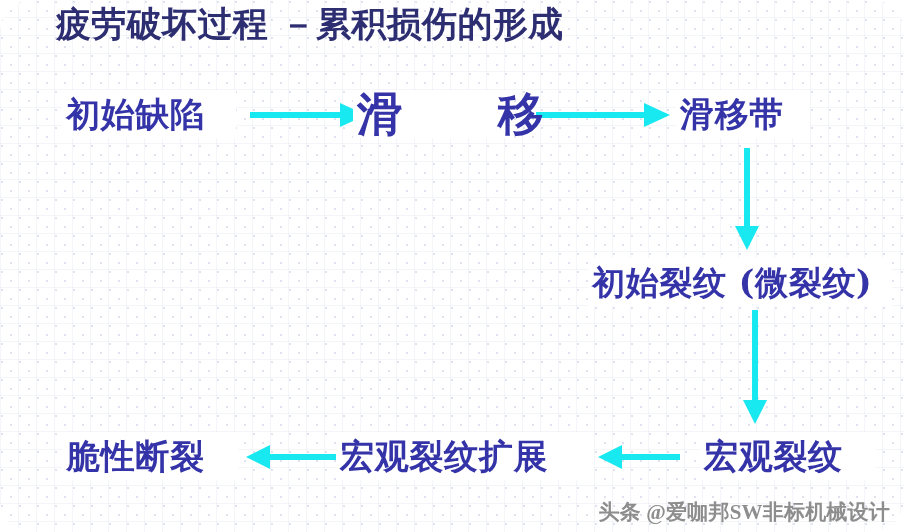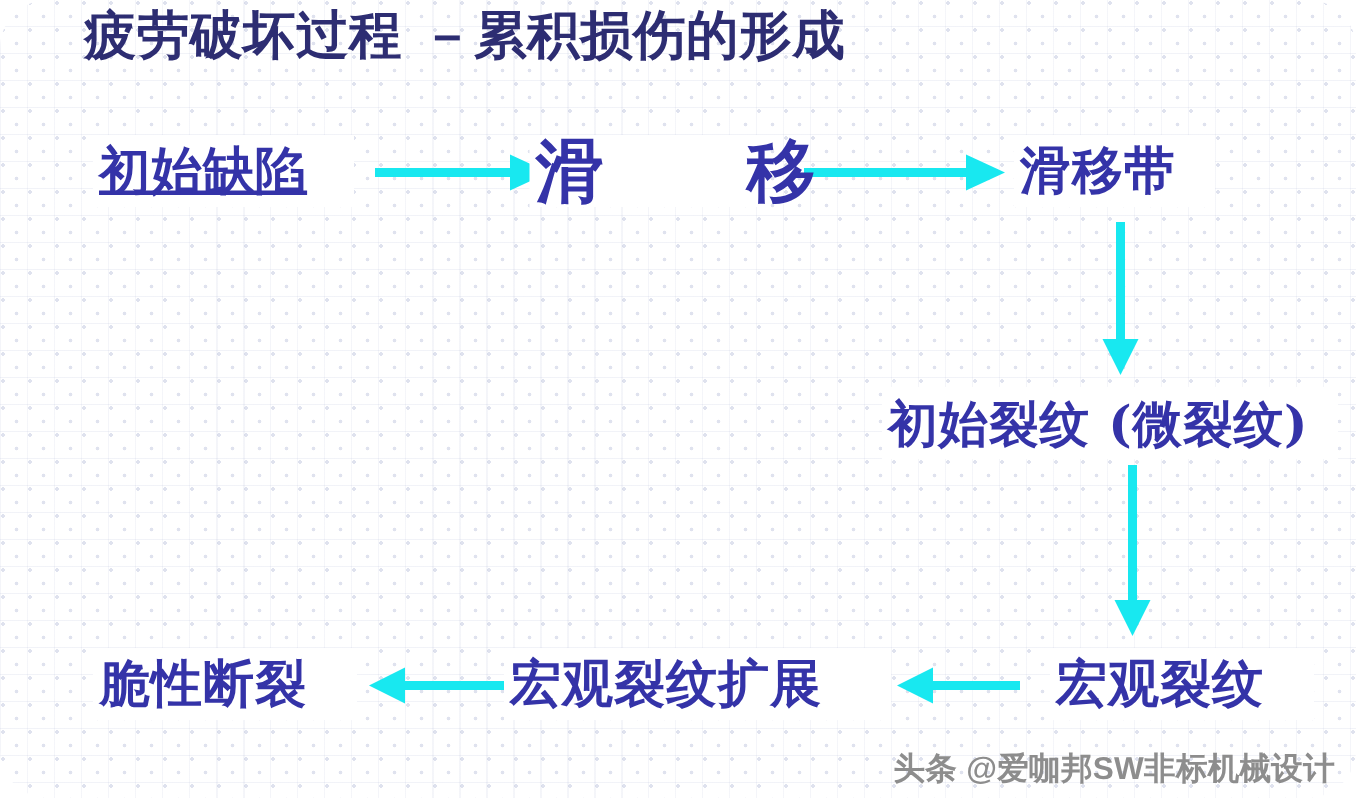--- a/index.html
+++ b/index.html
@@ -73,37 +73,37 @@
 
   .arrow {
     position: absolute;
     z-index: 2;
   }
 
   #watermark {
     position: absolute;
     right: 14px;
     bottom: 6px;
-    font-family: Liberation Sans, sans-serif;
+    font-family: Liberation Serif, serif;
     font-size: 21px;
     font-weight: 700;
     color: #8d8d8d;
     letter-spacing: 0.01em;
     white-space: pre;
     z-index: 5;
   }
 </style>
 </head>
 <body>
 
 <div id="slide">
 
   <div id="title">疲劳破坏过程 －累积损伤的形成</div>
 
-  <div class="node" style="left:62px; top:90px; width:170px; height:48px; font-size:34px; justify-content:flex-start; padding-left:4px;text-decoration:underline;">
+  <div class="node" style="left:62px; top:90px; width:170px; height:48px; font-size:34px; justify-content:flex-start; padding-left:4px;">
     <span>初始缺陷</span>
   </div>
 
   <svg class="arrow" style="left:248px; top:98px;" width="120" height="34" viewBox="0 0 120 34">
     <line x1="2" y1="17" x2="98" y2="17" stroke="#18e8f0" stroke-width="6"></line>
     <polygon points="92,5 118,17 92,29" fill="#18e8f0"></polygon>
   </svg>
 
   <div class="node" style="left:353px; top:90px; width:152px; height:48px; font-size:46px; justify-content:flex-start; padding-left:4px;text-align:right;">
     <span>滑　　移</span>

